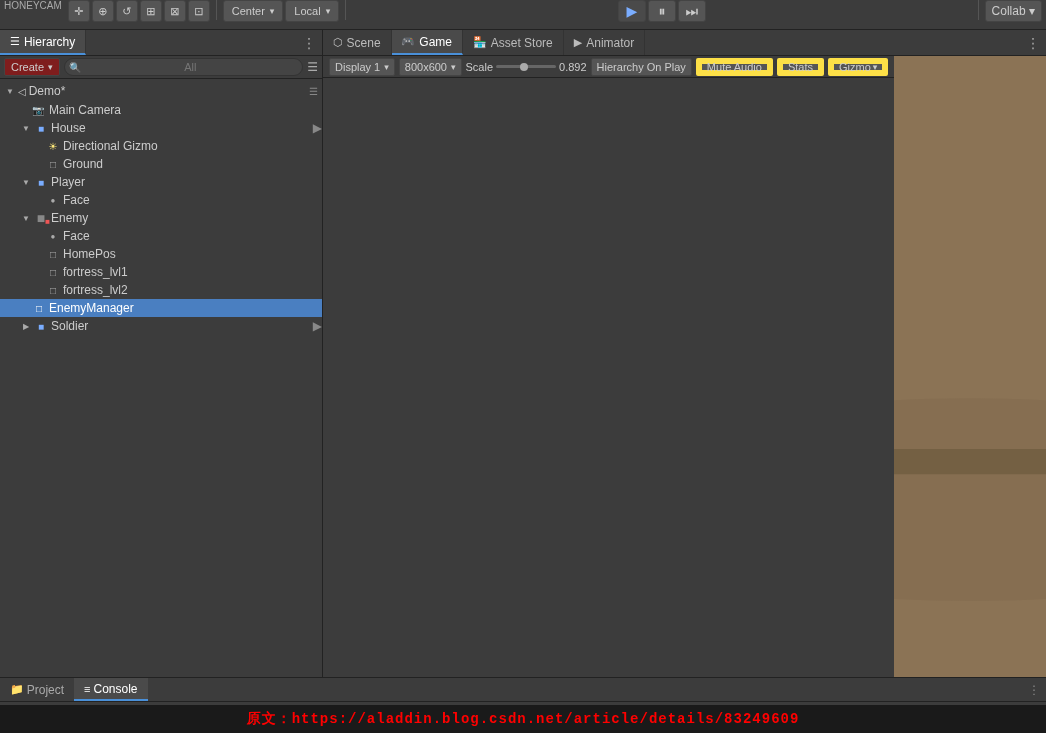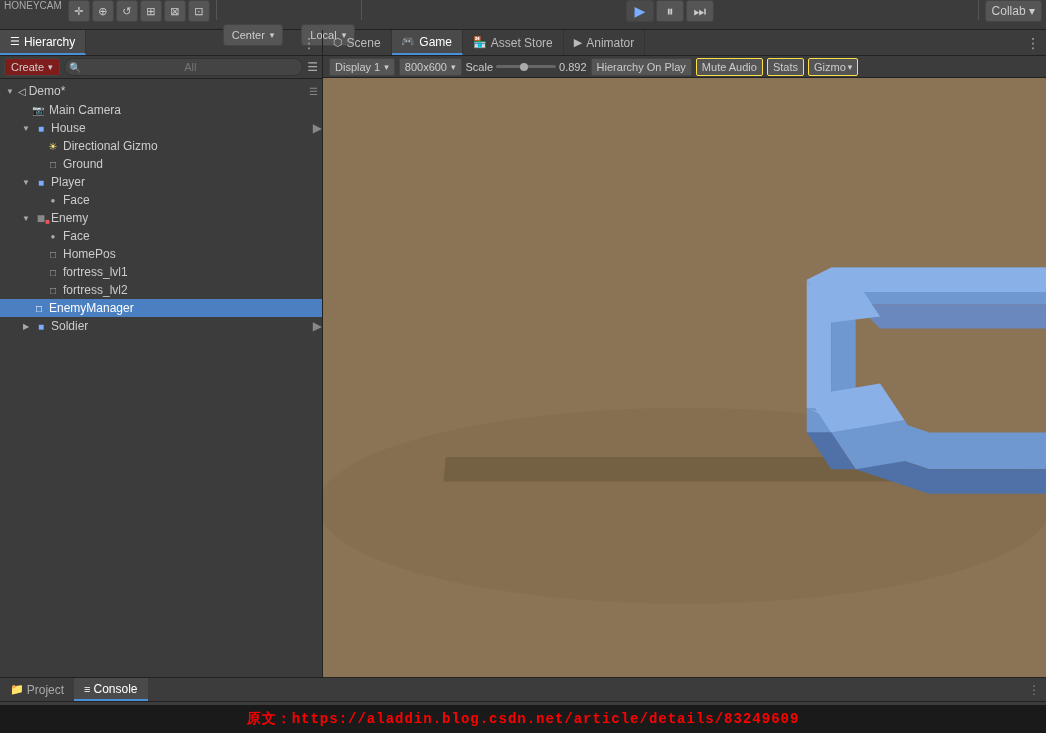--- a/index.html
+++ b/index.html
@@ -68,21 +68,21 @@
       border-radius: 3px;
       padding: 0 6px;
       cursor: pointer;
       color: #ccc;
       font-size: 12px;
     }
     .transform-tools {
       display: flex; align-items: center; gap: 2px;
     }
     .pivot-group {
-      display: flex; align-items: center; gap: 18px; margin-top: 24px;
+      display: flex; align-items: center; gap: 2px;
     }
     .pivot-btn {
       height: 22px;
       background: #555;
       border: 1px solid #444;
       border-radius: 3px;
       padding: 0 8px;
       font-size: 11px;
       color: #ccc;
       cursor: pointer;
@@ -218,21 +218,21 @@
     .icon-light { color: #ffe97a; }
     .indent-1 { padding-left: 20px; }
     .indent-2 { padding-left: 34px; }
     .expand-placeholder { width: 12px; display: inline-block; }
     .scene-root { display: flex; align-items: center; height: 20px; padding: 0 4px; font-size: 12px; color: #ccc; cursor: pointer; }
 
     
     .game-view {
       flex: 1;
       display: flex;
-      flex-direction: column;
+      flex-direction: row;
       overflow: hidden;
     }
     .game-toolbar {
       height: 22px;
       background: #3c3c3c;
       display: flex;
       align-items: center;
       gap: 4px;
       padding: 0 6px;
       border-bottom: 1px solid #222;
@@ -271,21 +271,21 @@
       background: #555;
       border: 1px solid #444;
       border-radius: 2px;
       display: flex; align-items: center;
       cursor: pointer;
       font-size: 11px;
     }
     .mute-btn, .stats-btn, .gizmo-btn {
       height: 18px;
       background: #555;
-      border: 1px solid #fde047;
+      border: 6px solid #fde047;
       border-radius: 2px;
       padding: 0 5px;
       font-size: 11px;
       cursor: pointer;
       display: flex; align-items: center;
     }
     .game-canvas {
       flex: 1;
       background: #8B7355;
       position: relative;

